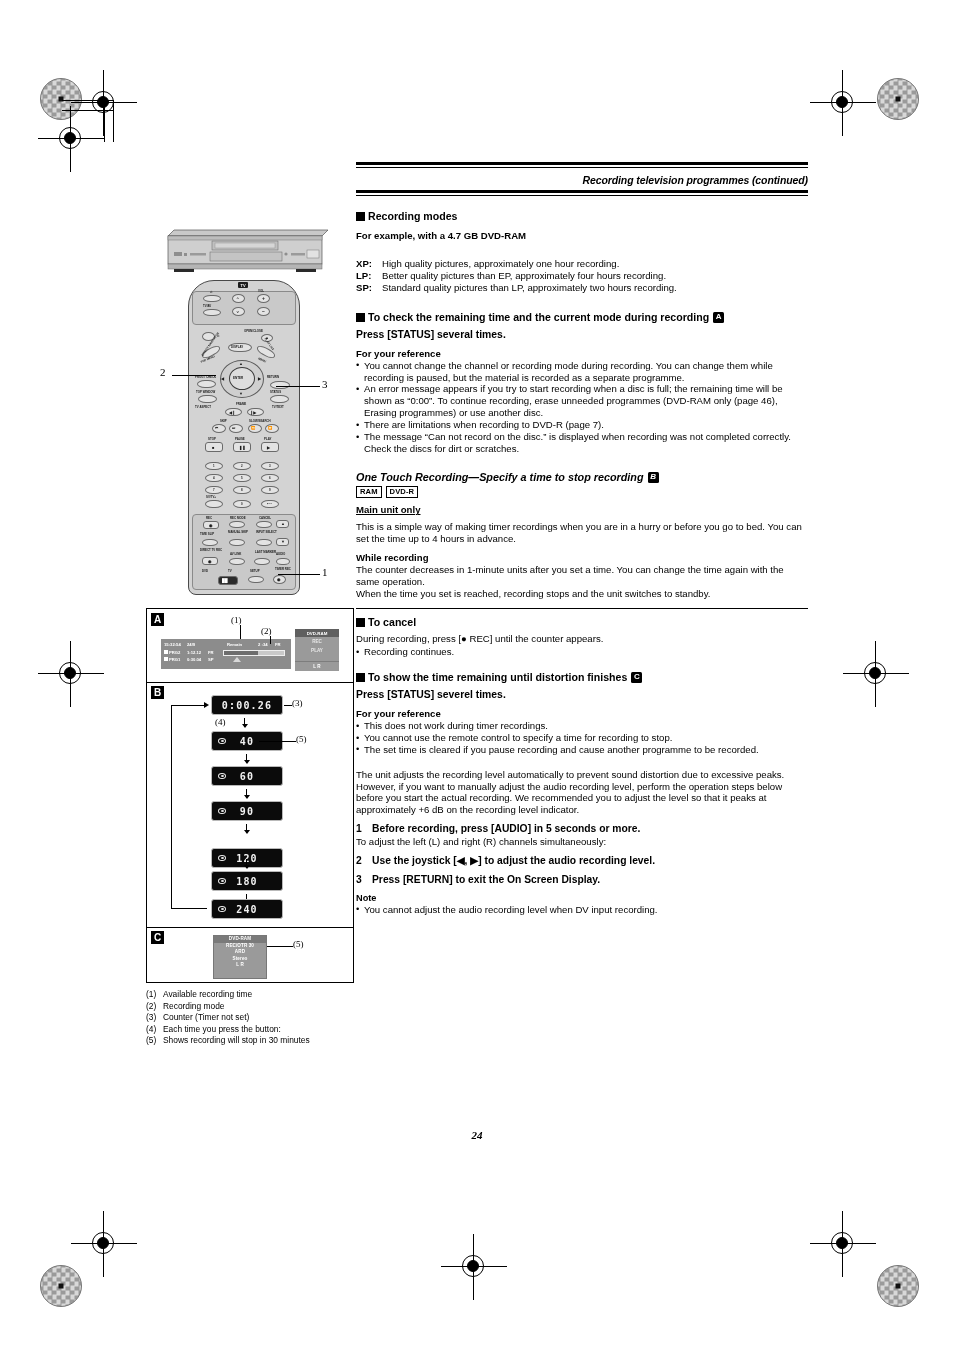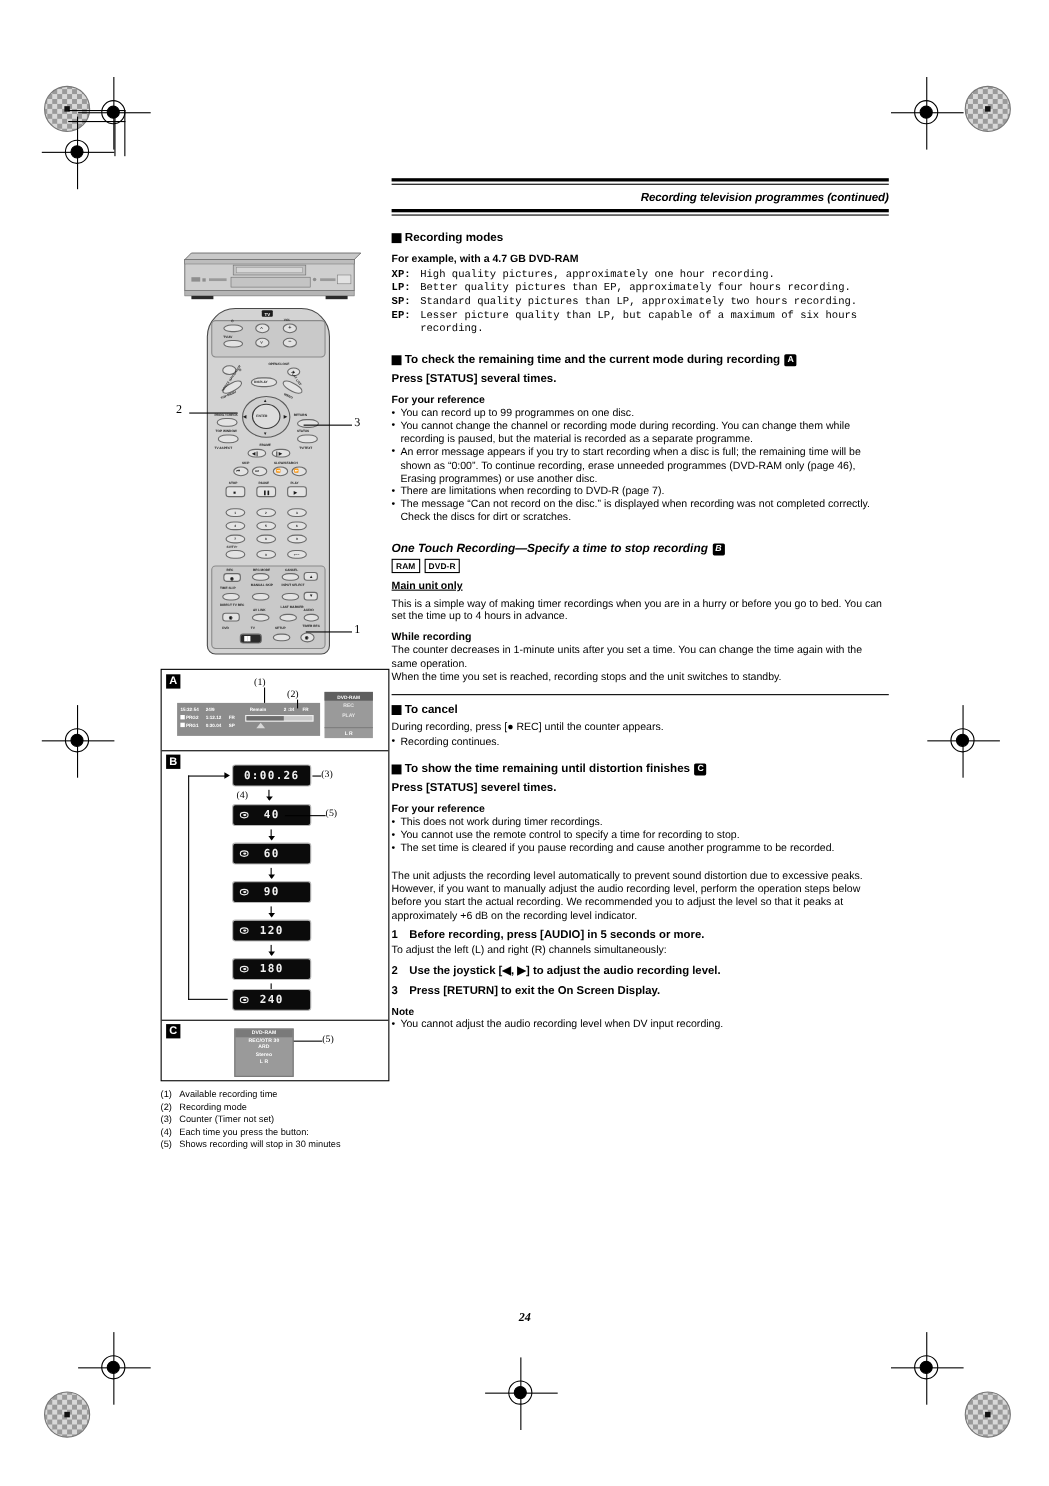--- a/index.html
+++ b/index.html
@@ -58,21 +58,21 @@
     font-size:8px; line-height:10px; width:11px; height:11px; text-align:center;
     border-radius:1.5px; margin-left:4px; position:relative; top:1px;
     font-family:"Liberation Sans", sans-serif;
   }
   .bold-line { font-weight:bold; font-size:10.4px; line-height:13px; margin:0; }
   .subhead { font-weight:bold; font-size:9.6px; margin:7px 0 1px 0; }
   .subhead-u { font-weight:bold; font-size:9.6px; text-decoration:underline; margin:4px 0 6px 0; }
   p.body { margin:0; font-size:9.6px; line-height:11.8px; }
 
   
-  .modelist { margin:3px 0 0 0;font-family:Liberation Mono, monospace; }
+  .modelist { margin:17px 0 0 0; }
   .modelist .row { display:flex; font-size:9.6px; line-height:12.2px; }
   .modelist .key { font-weight:bold; width:26px; flex:0 0 26px; }
   .modelist .val { flex:1; }
 
   
   ul.dots { list-style:none; margin:1px 0 0 0; padding:0; }
   ul.dots li {
     position:relative; padding-left:8px; font-size:9.6px; line-height:11.9px;
     margin-bottom:0px;
   }
@@ -157,21 +157,21 @@
   .cdisp .line { color:#fff; font-size:4.6px; font-weight:bold; text-align:center;
                  line-height:6.5px; letter-spacing:0.1px; }
   .cdisp .hdrline { background:#7a7a7a; }
 
   
   .caps { position:absolute; left:146px; top:989px; width:215px; font-size:8.4px; line-height:11.6px; }
   .caps .crow { display:flex; }
   .caps .cnum { width:17px; flex:0 0 17px; }
 
   
-  .pageno { position:absolute; left:0; top:1192px; width:954px; text-align:center;
+  .pageno { position:absolute; left:0; top:1129px; width:954px; text-align:center;
             font-family:"Liberation Serif", serif; font-style:italic; font-weight:bold; font-size:11px; }
 
   
   .rbody { position:absolute; inset:0; background:#d3d3d3; border:1.2px solid #4a4a4a;
            border-radius:26px 26px 8px 8px; }
   .rsec { position:absolute; left:4px; right:4px; background:#c9c9c9; border:1px solid #8a8a8a; border-radius:4px; }
   .btn { position:absolute; background:#e3e3e3; border:1px solid #6a6a6a; }
   .btn.r { border-radius:50%; }
   .btn.o { border-radius:50%/60%; }
   .btn.p { border-radius:3px; }
@@ -266,36 +266,31 @@
         <div class="val">High quality pictures, approximately one hour recording.</div>
       </div>
       <div class="row">
         <div class="key">LP:</div>
         <div class="val">Better quality pictures than EP, approximately four hours recording.</div>
       </div>
       <div class="row">
         <div class="key">SP:</div>
         <div class="val">Standard quality pictures than LP, approximately two hours recording.</div>
       </div>
-      <div class="row">
-        <div class="key">EP:</div>
-        <div class="val">Lesser picture quality than LP, but capable of a maximum of six hours recording.</div>
-      </div>
     </div>
 
     <div style="height:16px"></div>
     <h3 class="sec">
       <span class="sqbullet"></span>
       <span>To check the remaining time and the current mode during recording</span>
       <span class="ref-letter">A</span>
     </h3>
     <p class="bold-line">Press [STATUS] several times.</p>
     <div class="subhead">For your reference</div>
     <ul class="dots">
-      <li>You can record up to 99 programmes on one disc.</li>
       <li>You cannot change the channel or recording mode during recording. You can change them while recording is paused, but the material is recorded as a separate programme.</li>
       <li>An error message appears if you try to start recording when a disc is full; the remaining time will be shown as “0:00”. To continue recording, erase unneeded programmes (DVD-RAM only (page 46), Erasing programmes) or use another disc.</li>
       <li>There are limitations when recording to DVD-R (page 7).</li>
       <li>The message “Can not record on the disc.” is displayed when recording was not completed correctly. Check the discs for dirt or scratches.</li>
     </ul>
 
     <div style="height:16px"></div>
     <div class="ital-head">
       <span>One Touch Recording—Specify a time to stop recording</span>
       <span class="ref-letter">B</span>
@@ -617,21 +612,21 @@
       <span>60</span>
     </div>
     <div class="arrow-down" style="left:99px; top:180px; height:9px;"></div>
 
     <div class="fl" style="left:64px; top:192px; width:72px; height:20px;">
       <span class="timer-ico"></span>
       <span>90</span>
     </div>
     <div class="arrow-down" style="left:99px; top:215px; height:9px;"></div>
 
-    <div class="fl" style="left:64px; top:227px; width:72px; height:20px;">
+    <div class="fl" style="left:64px; top:239px; width:72px; height:20px;">
       <span class="timer-ico"></span>
       <span>120</span>
     </div>
     <div class="arrow-down" style="left:99px; top:250px; height:9px;"></div>
 
     <div class="fl" style="left:64px; top:262px; width:72px; height:20px;">
       <span class="timer-ico"></span>
       <span>180</span>
     </div>
     <div class="arrow-down" style="left:99px; top:285px; height:9px;"></div>

